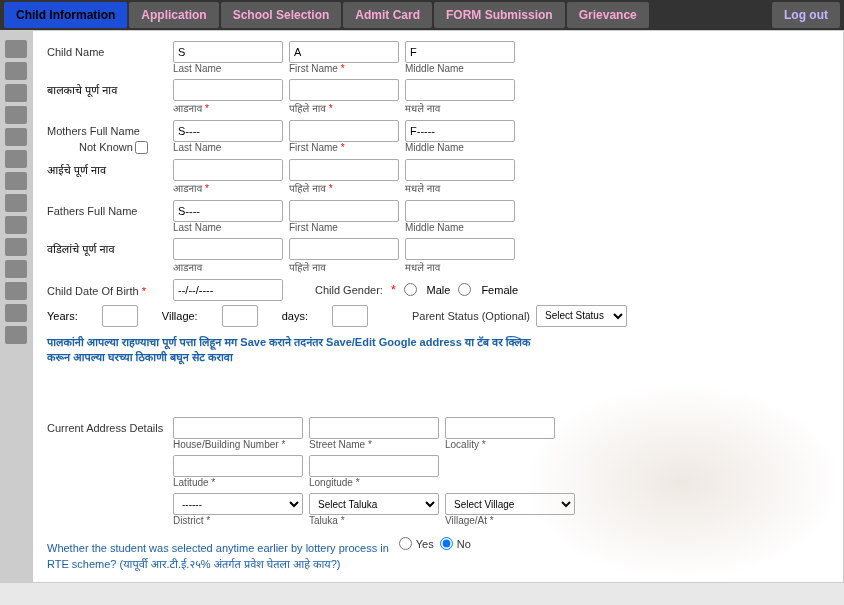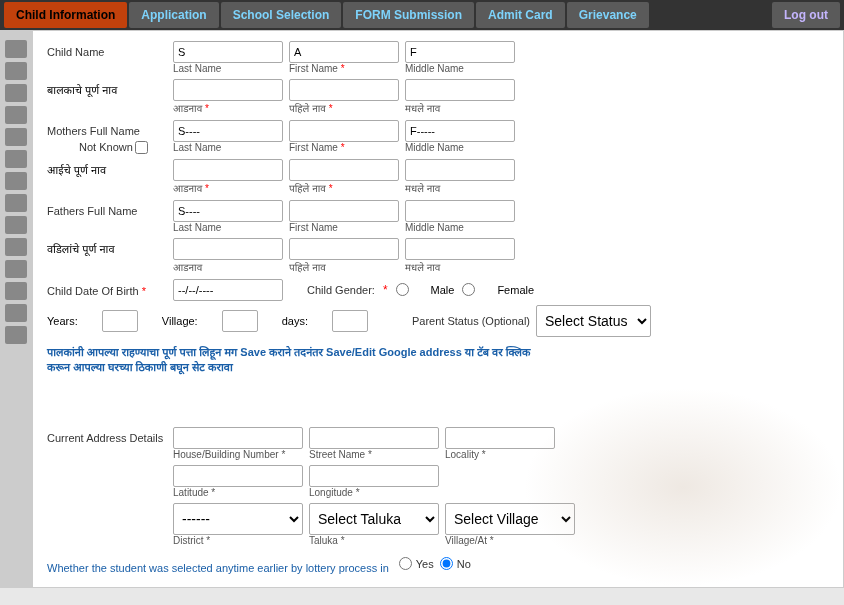--- a/index.html
+++ b/index.html
@@ -23,22 +23,22 @@
     }
     .nav-tab {
       padding: 4px 12px;
       font-size: 12px;
       font-weight: bold;
       cursor: pointer;
       border: none;
       height: 26px;
       border-radius: 2px;
     }
-    .nav-tab.active { background: #c2410c; color: #000; }
-    .nav-tab.inactive { background: #5a5a5a; color: #7dd3fc; }
+    .nav-tab.active { background: #1d4ed8; color: #000; }
+    .nav-tab.inactive { background: #5a5a5a; color: #f9a8d4; }
     .nav-tab.logout { background: #5a5a5a; color: #c4b5fd; margin-left: auto; }
 
     
     .page-body {
       display: flex;
     }
     .sidebar {
       width: 32px;
       background: #ccc;
       display: flex;
@@ -125,32 +125,32 @@
     .w130 { width: 130px; }
     .age-small {
       width: 36px;
       height: 22px;
     }
 
     
     .gender-group {
       display: flex;
       align-items: center;
-      gap: 20px;
+      gap: 8px;
       font-size: 11px;
     }
     input[type="radio"] { margin-right: 2px; }
 
     
     select {
-      height: 32px;
+      height: 22px;
       border: 1px solid #aaa;
       border-radius: 2px;
       padding: 2px 4px;
-      font-size: 14px;
+      font-size: 10px;
       background: #fff;
     }
 
     
     .info-text {
       color: #1a5fa8;
       font-size: 11px;
       font-weight: bold;
       line-height: 1.4;
       margin: 4px 0;
@@ -189,22 +189,22 @@
       color: #333;
     }
   </style>
 </head>
 <body>
 
 <div class="navbar">
   <button class="nav-tab active">Child Information</button>
   <button class="nav-tab inactive">Application</button>
   <button class="nav-tab inactive">School Selection</button>
+  <button class="nav-tab inactive">Admit Card</button>
   <button class="nav-tab inactive">FORM Submission</button>
-  <button class="nav-tab inactive">Admit Card</button>
   <button class="nav-tab inactive">Grievance</button>
   <button class="nav-tab logout">Log out</button>
 </div>
 
 <div class="page-body">
 
   <div class="sidebar">
     <div class="sidebar-btn"></div>
     <div class="sidebar-btn"></div>
     <div class="sidebar-btn"></div>
@@ -351,21 +351,21 @@
 
     <div class="form-row" style="align-items:center;">
       <div class="field-label">
         <span>Child Date Of Birth</span>
         <span class="required" style="color:red;">*</span>
       </div>
       <div style="display:flex;align-items:center;gap:24px;flex:1;">
         <div class="field-wrap">
           <input type="text" class="w110" value="--/--/----" style="">
         </div>
-        <div style="display:flex;align-items:center;gap:8px;">
+        <div style="display:flex;align-items:center;gap:8px;margin-left:8px;">
           <span style="font-size:11px;color:#333;">Child Gender:</span>
           <span class="required" style="color:red;">*</span>
           <label class="gender-group">
             <input type="radio" name="gender" style="">
             <span>Male</span>
           </label>
           <label class="gender-group">
             <input type="radio" name="gender" style="">
             <span>Female</span>
           </label>
@@ -447,20 +447,21 @@
             </select>
             <span class="sub-label">Village/At *</span>
           </div>
         </div>
       </div>
     </div>
 
     <div style="display:flex;align-items:flex-start;gap:10px;margin-top:4px;">
       <div class="bottom-question">
         <div>Whether the student was selected anytime earlier by lottery process in</div>
+        <div>RTE scheme? (यापूर्वी आर.टी.ई.२५% अंतर्गत प्रवेश घेतला आहे काय?)</div>
       </div>
       <div class="yes-no-group" style="white-space:nowrap;margin-top:2px;">
         <label style="display:flex;align-items:center;gap:2px;">
           <input type="radio" name="lottery" style="">
           <span>Yes</span>
         </label>
         <label style="display:flex;align-items:center;gap:2px;">
           <input type="radio" name="lottery" checked="" style="">
           <span>No</span>
         </label>

